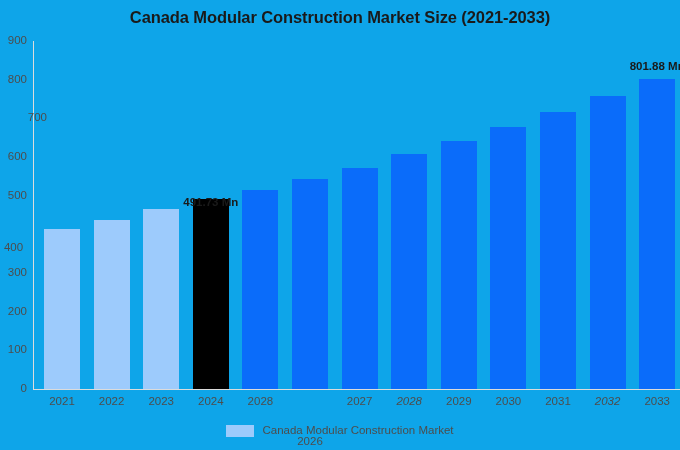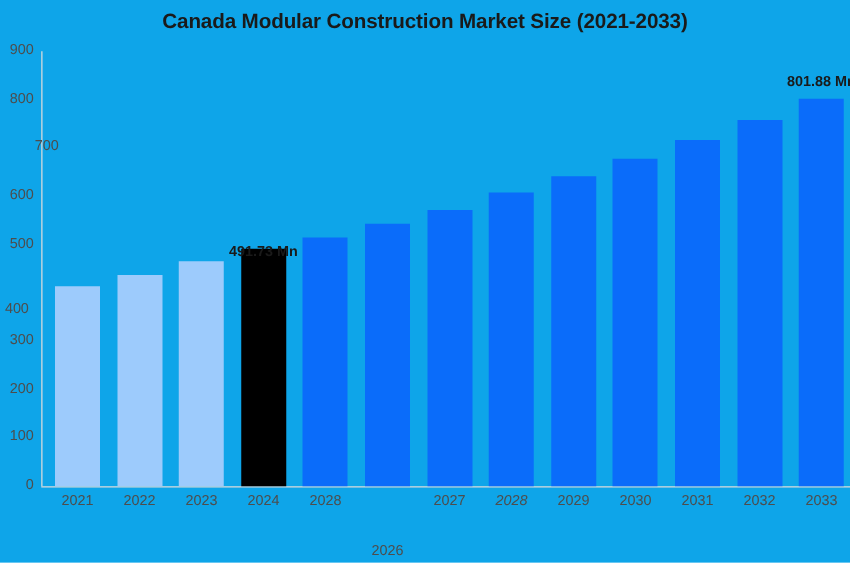--- a/index.html
+++ b/index.html
@@ -170,20 +170,24 @@
       <div class="x-tick-label" style="left: 48.6px;">2022</div>
       <div class="x-tick-label" style="left: 98.2px;">2023</div>
       <div class="x-tick-label" style="left: 147.8px;">2024</div>
       <div class="x-tick-label" style="left: 197.4px;">2028</div>
       <div class="x-tick-label" style="left: 247px; margin-top: 40px;">2026</div>
       <div class="x-tick-label" style="left: 296.6px;">2027</div>
       <div class="x-tick-label" style="left: 346.2px; font-style: italic;">2028</div>
       <div class="x-tick-label" style="left: 395.8px;">2029</div>
       <div class="x-tick-label" style="left: 445.4px;">2030</div>
       <div class="x-tick-label" style="left: 495px;">2031</div>
-      <div class="x-tick-label" style="left: 544.6px;">2032</div>
+      <div class="x-tick-label" style="left: 544.6px; font-style: italic;">2032</div>
       <div class="x-tick-label" style="left: 594.2px;">2033</div>
     </div>
 
+  <div id="legend">
+    <span id="legend-swatch" style="background: rgb(157, 203, 252);"></span>
+    <span id="legend-label">Canada Modular Construction Market</span>
+  </div>
 
 <div class="bar-label" style="left: 180.8px; top: 180.864px; width: 60px; text-align: center; margin-top: 16px;">491.73 Mn</div>
     <div class="bar-label" style="left: 627.2px; top: 60.9397px; width: 60px; text-align: center;">801.88 Mn</div>
   </div>
 
 </body></html>

